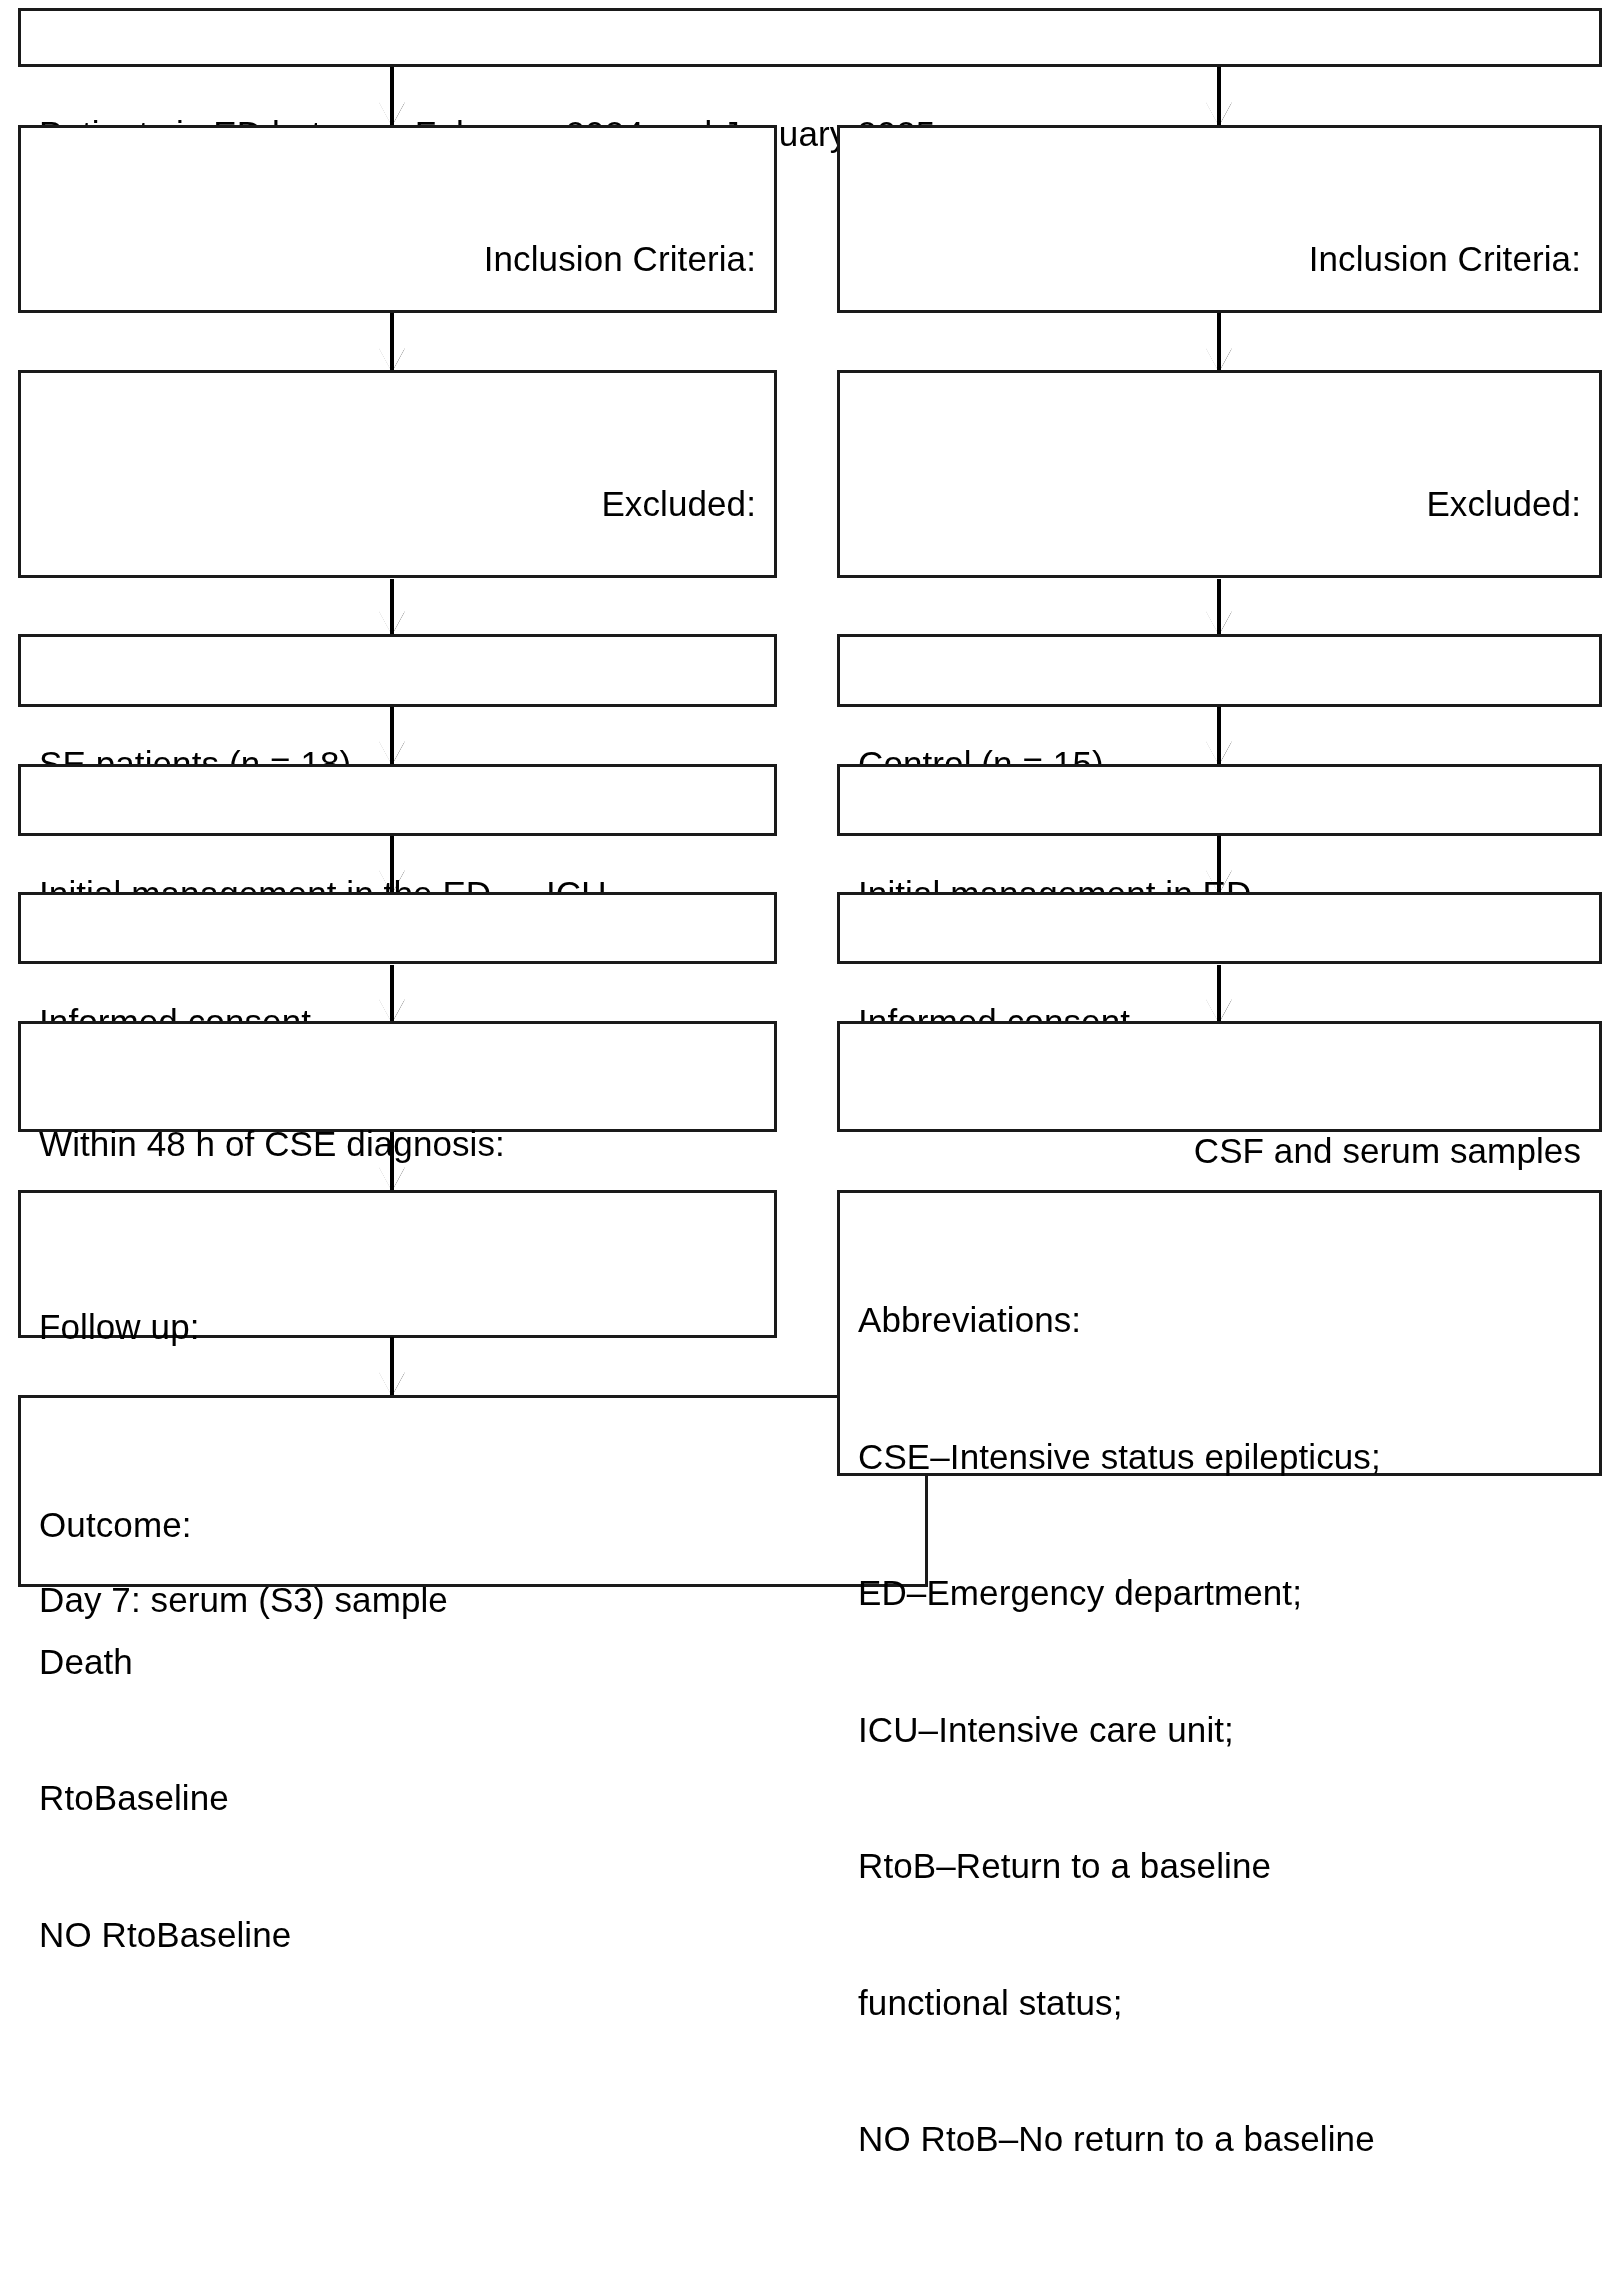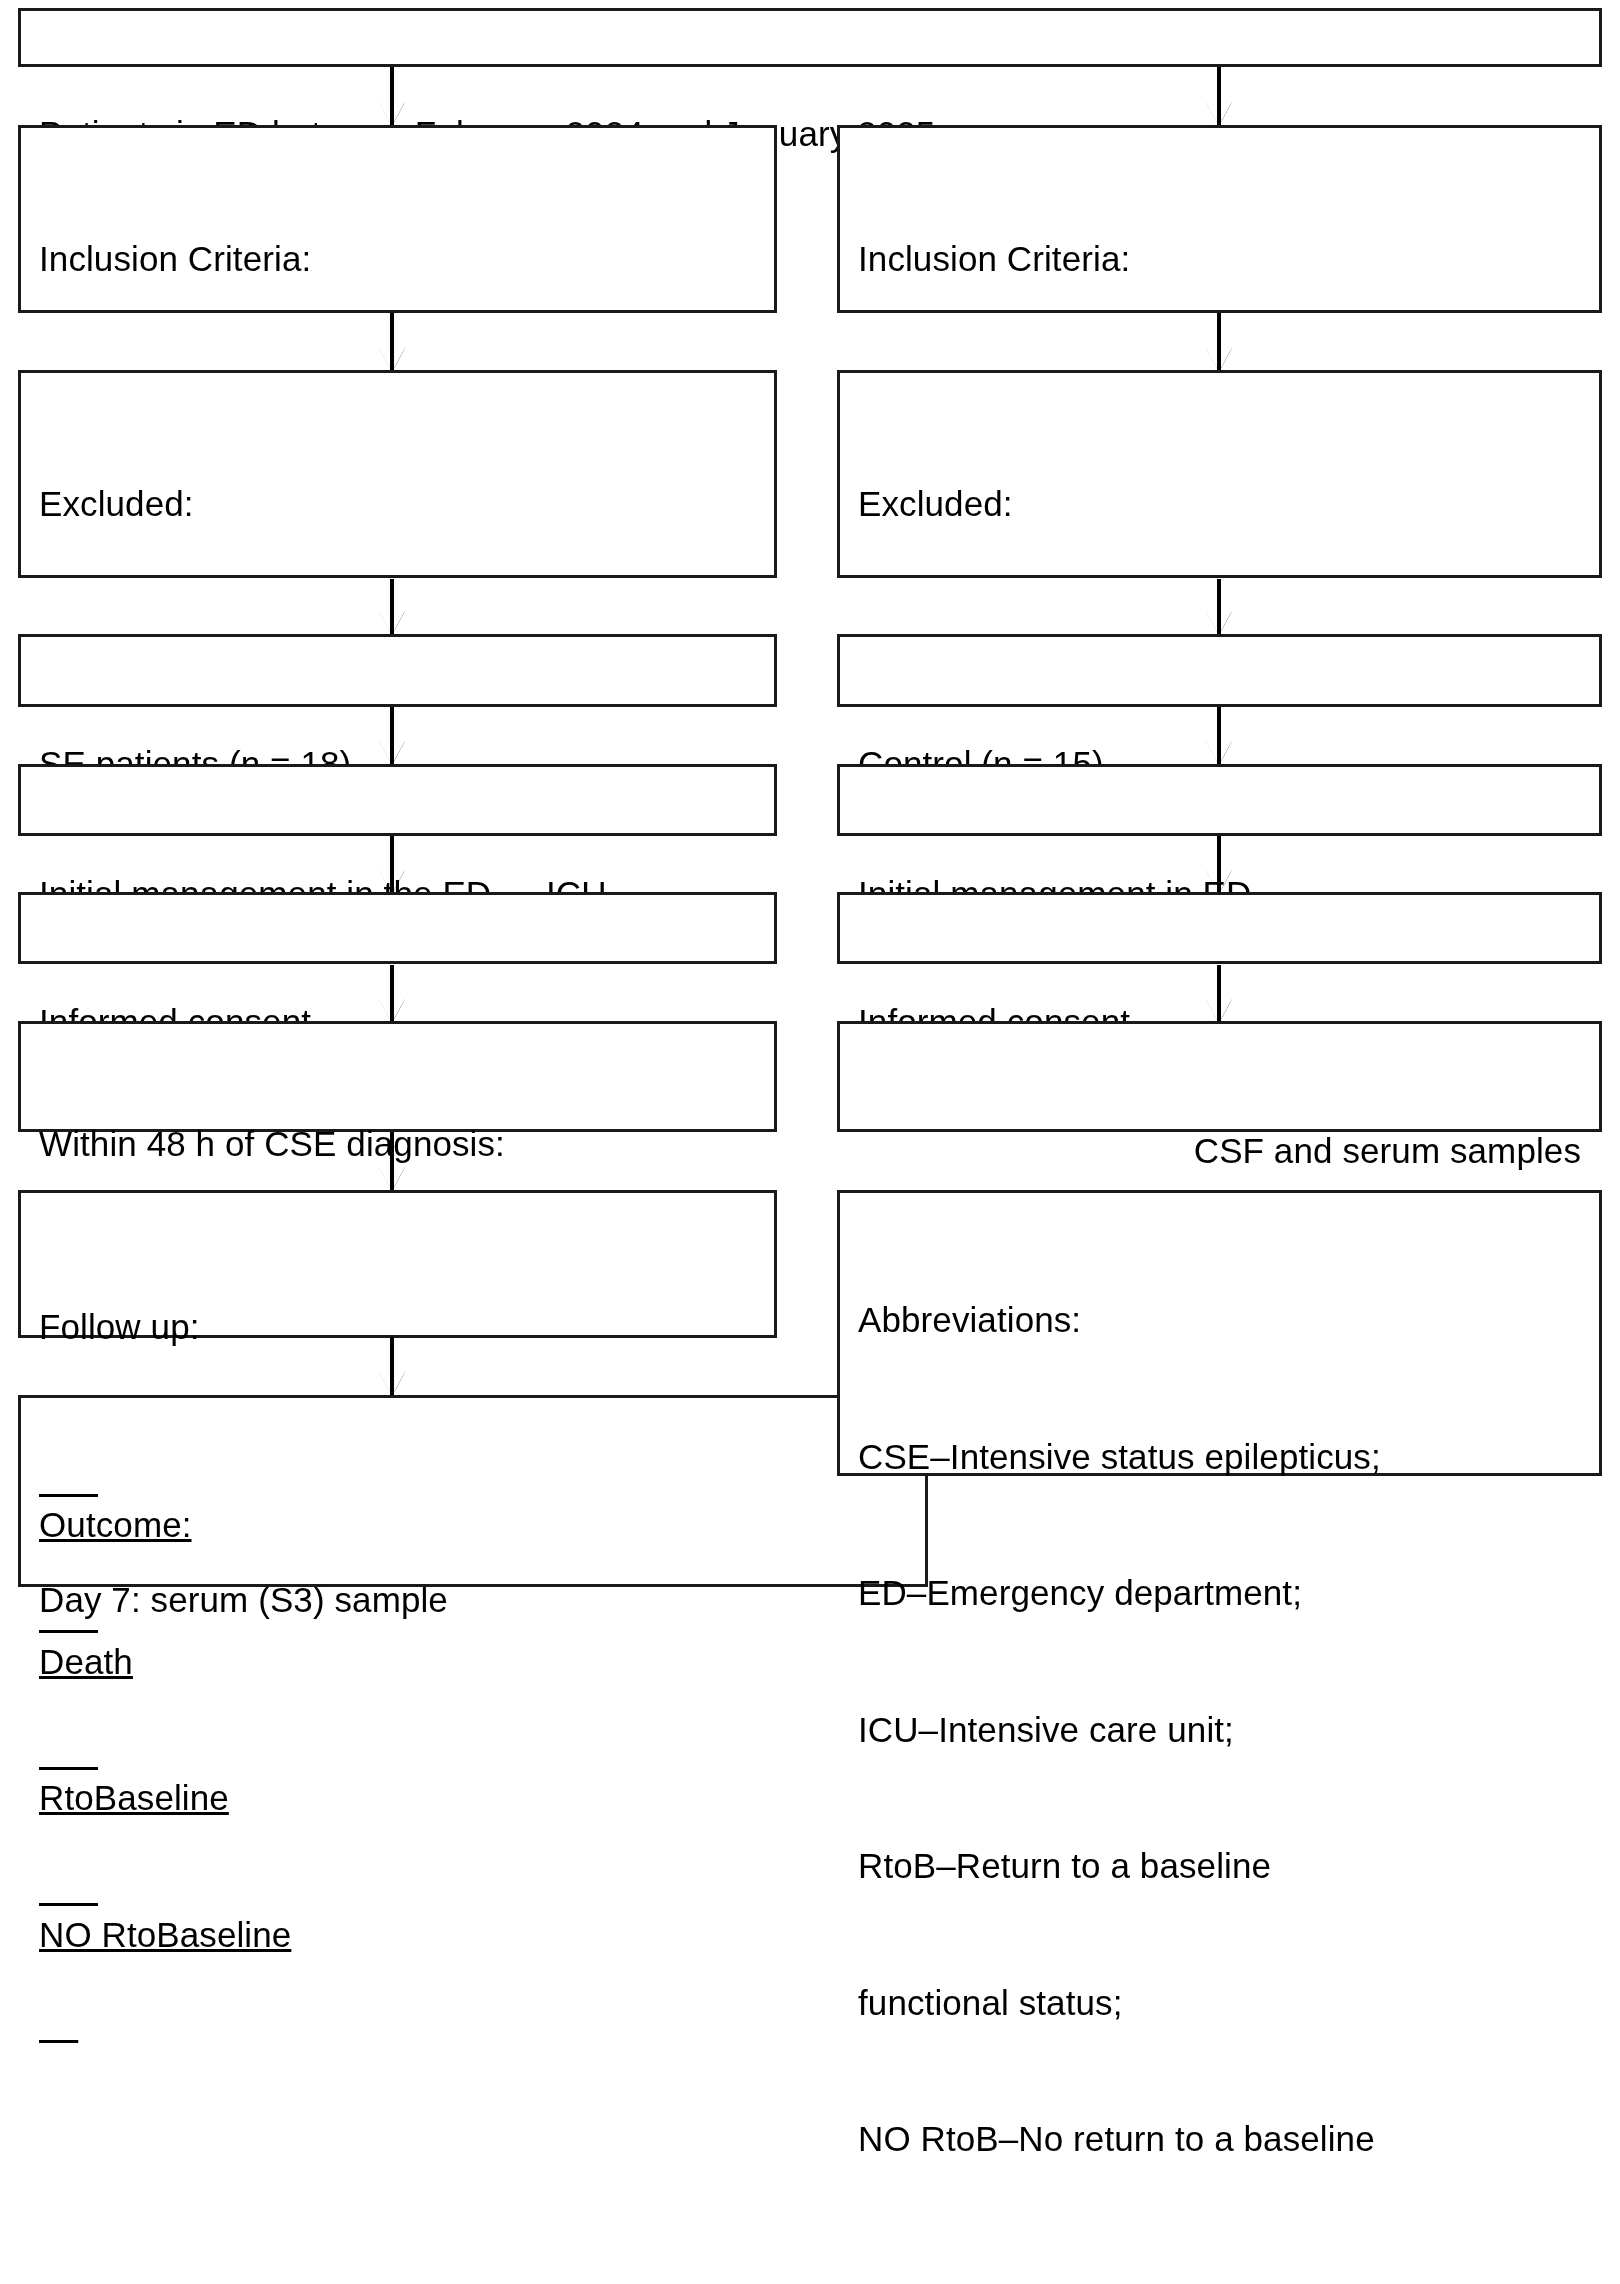--- a/index.html
+++ b/index.html
@@ -39,21 +39,21 @@
     background: #ffffff;
     padding: 17px 18px 12px 18px;
     font-size: 35px;
     line-height: 1.30;
     font-weight: 400;
     letter-spacing: 0.1px;
     color: #000000;
     white-space: pre-wrap;
   }
   .node .line { display: block; }
-  .node .lead { display: block; margin-bottom: 8.4px; }
+  .node .lead { display: block; margin-bottom: 8.4px; text-align: right; }
 
   
   .numline {
     display: block;
     padding-left: 71px;
     text-indent: -71px;
     margin-bottom: 2.4px;
   }
   .numline .num {
     display: inline-block;
@@ -144,21 +144,21 @@
     <div class="arrow" style="left:372px; top:1132px; height:58px;"></div>
 
     <div class="node" style="left:0; top:1190px; width:759px; height:148px; padding-top:20px;">
       <span class="line">Follow up:</span>
       <span class="line">Day 2: serum (S2) sample</span>
       <span class="line">Day 7: serum (S3) sample</span>
     </div>
 
     <div class="arrow" style="left:372px; top:1337px; height:58px;"></div>
 
-    <div class="node" style="left:0; top:1395px; width:910px; height:192px; padding-top:13.2px;text-decoration:underline;">
+    <div class="node" style="left:0; top:1395px; width:910px; height:192px; padding-top:13.2px;">
       <span class="line">Outcome:</span>
       <span class="line">Death</span>
       <span class="line">RtoBaseline</span>
       <span class="line">NO RtoBaseline</span>
     </div>
 
   </div>
 
   <div class="col col-right">
 

